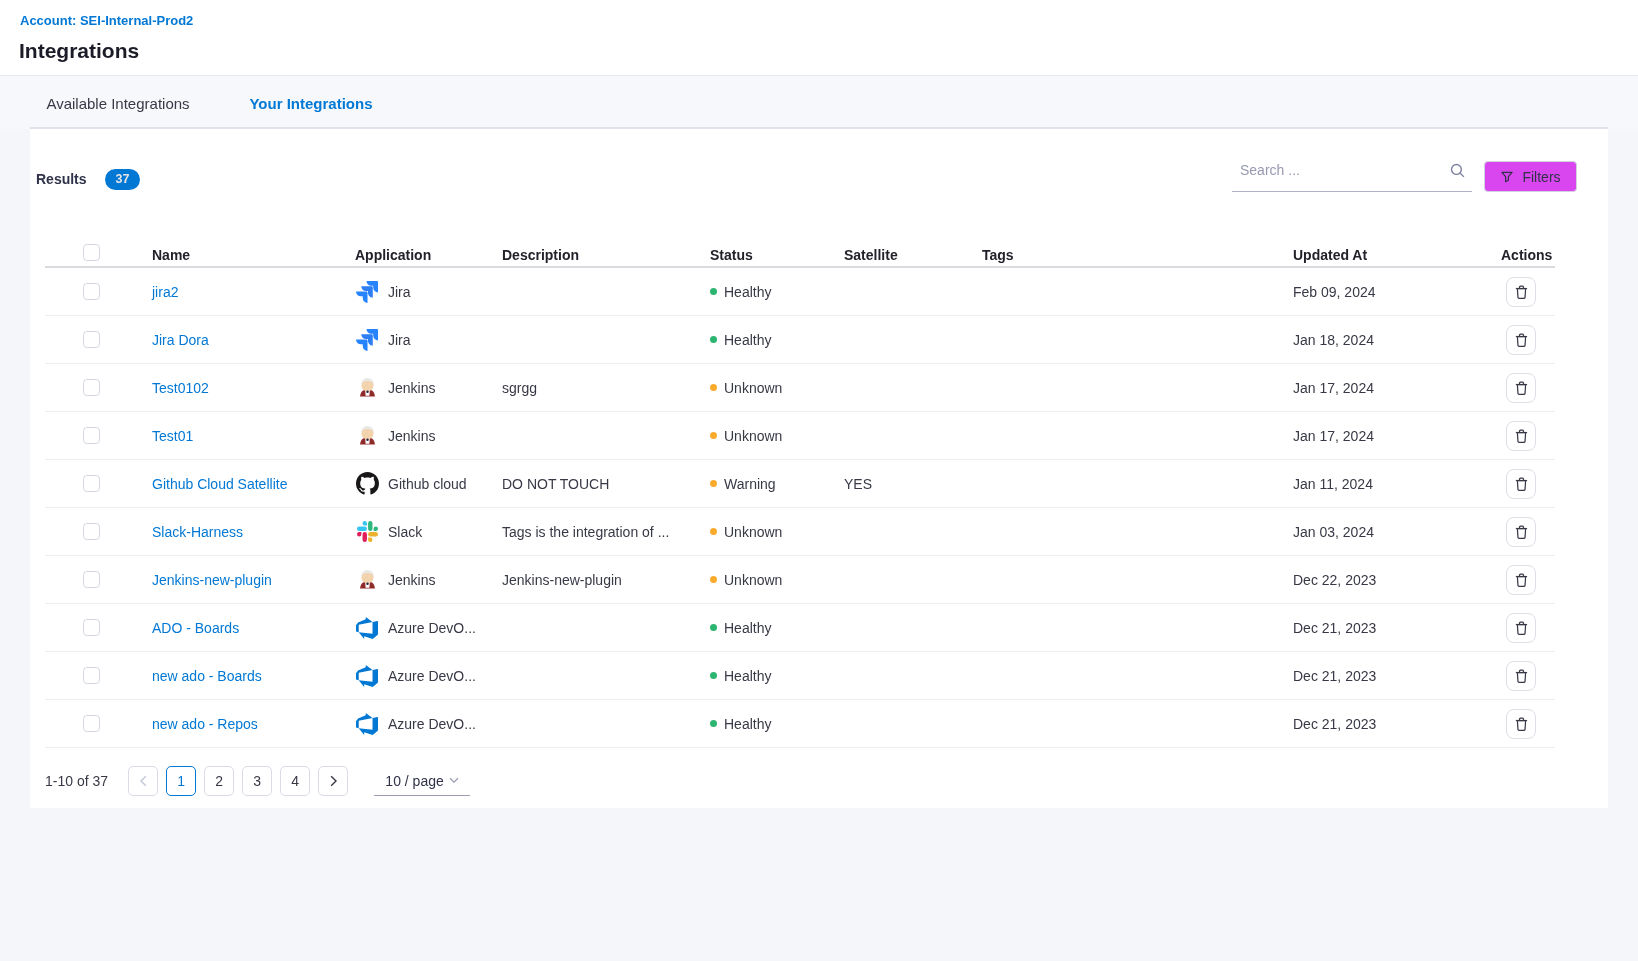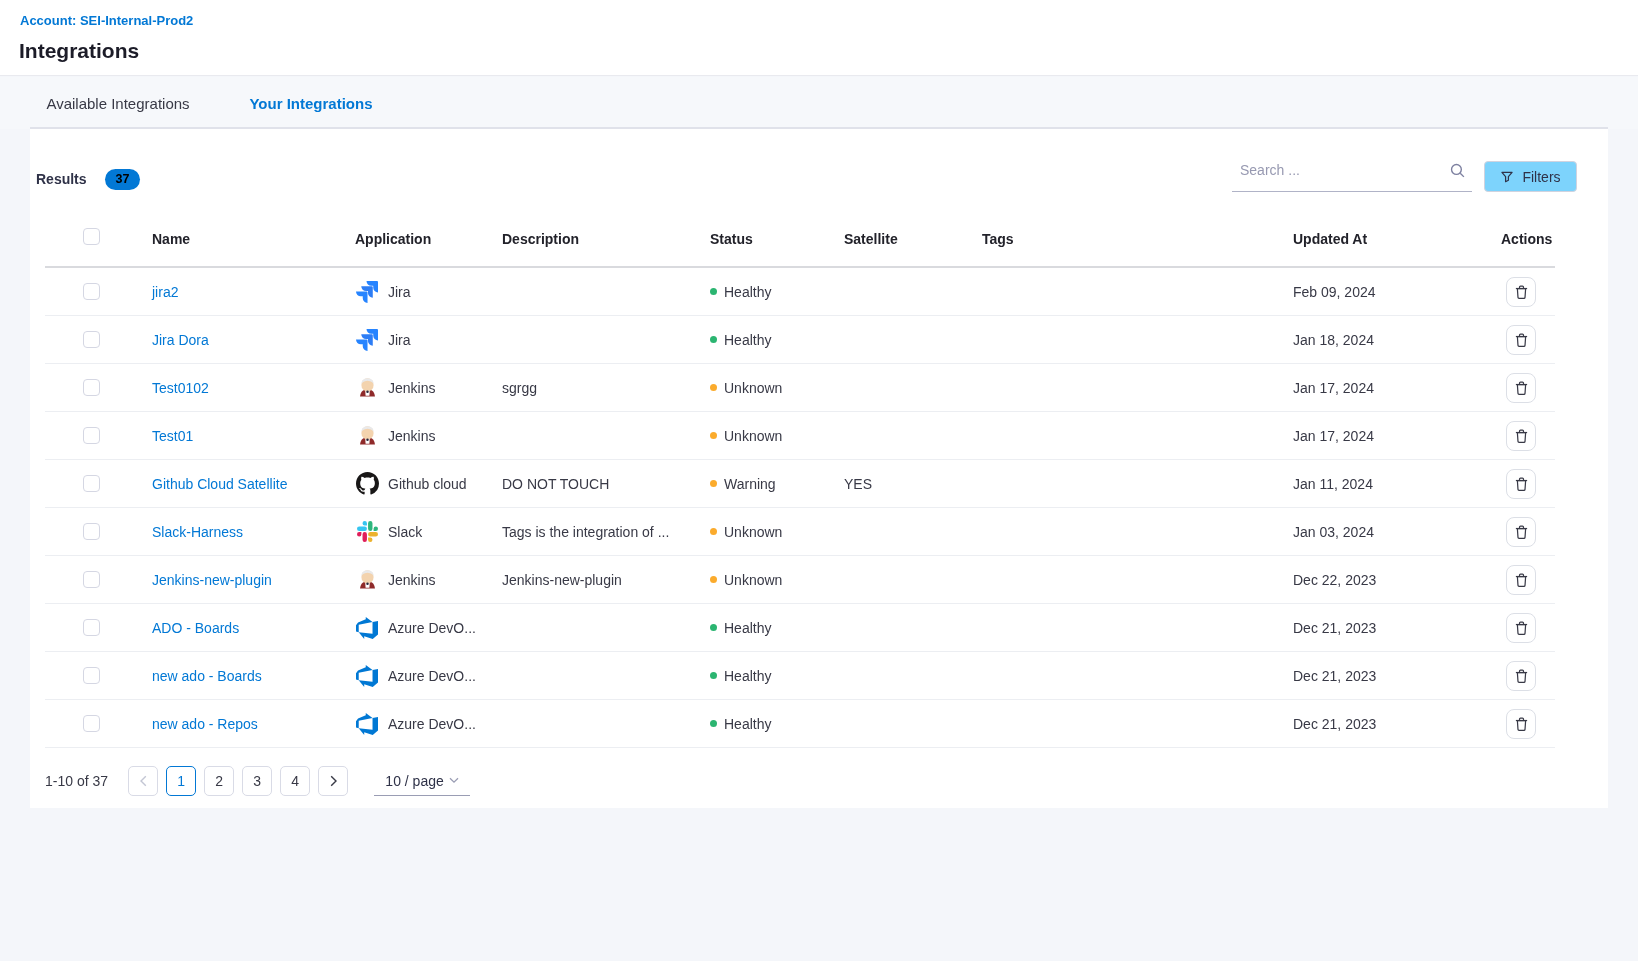--- a/index.html
+++ b/index.html
@@ -24,30 +24,30 @@
   .tab.available { left:32px; width:172px; }
   .tab.yours { left:237px; width:148px; color:#0278d5; font-weight:700; }
   .tab.yours::after { content:""; position:absolute; left:0; right:0; bottom:-2px; height:3px; background:#0278d5; border-radius:2px; }
 
   
   .card { position:absolute; left:30px; top:129px; width:1578px; height:679px; background:#fff; }
 
   
   .results-row { position:absolute; left:6px; top:38px; height:24px; display:flex; align-items:center; gap:18px; }
   .results-label { font-size:14px; font-weight:700; color:#2f3248; }
-  .results-badge { background:#0278d5; color:#000000; font-size:12.5px; font-weight:700; padding:3px 11px; border-radius:11px; line-height:1.2; }
+  .results-badge { background:#0278d5; color:#e5e5e5; font-size:12.5px; font-weight:700; padding:3px 11px; border-radius:11px; line-height:1.2; }
   .search-box { position:absolute; left:1202px; top:33px; width:240px; height:30px; border-bottom:1px solid #b0b3c7; display:flex; align-items:flex-start; }
   .search-input { border:none; outline:none; flex:1; font-size:14px; font-family:"Liberation Sans",sans-serif; color:#383946; background:transparent; padding-left:8px; }
   .search-input::placeholder { color:#9799b1; }
   .search-icon { display:flex; margin-right:6px; }
-  .filters-btn { position:absolute; left:1454px; top:32px; width:93px; height:31px; border:1px solid #d0d3df; border-radius:4px; background:#7dd3fc; display:flex; align-items:center; justify-content:center; gap:8px; font-size:14px; color:#2f3248; font-family:"Liberation Sans",sans-serif; cursor:pointer; }
+  .filters-btn { position:absolute; left:1454px; top:32px; width:93px; height:31px; border:1px solid #d0d3df; border-radius:4px; background:#d946ef; display:flex; align-items:center; justify-content:center; gap:8px; font-size:14px; color:#2f3248; font-family:"Liberation Sans",sans-serif; cursor:pointer; }
 
   
   .table { position:absolute; left:15px; top:90px; width:1510px; }
-  .thead { display:flex; align-items:flex-end; height:49px; padding-bottom:19px; border-bottom:2px solid #d9dade; font-size:14px; font-weight:700; color:#22222a; }
+  .thead { display:flex; align-items:flex-end; height:49px; padding-bottom:3px; border-bottom:2px solid #d9dade; font-size:14px; font-weight:700; color:#22222a; }
   .trow { display:flex; align-items:center; height:48px; border-bottom:1px solid #eceef2; font-size:14px; }
   .cell { flex:none; display:flex; align-items:center; overflow:hidden; white-space:nowrap; }
   .c-check { width:90px;  padding-left:38px; }
   .c-name  { width:205px; padding-left:17px; }
   .c-app   { width:150px; padding-left:15px; }
   .c-desc  { width:205px; padding-left:12px; }
   .c-status{ width:145px; padding-left:15px; }
   .c-sat   { width:135px; padding-left:4px; }
   .c-tags  { width:310px; padding-left:7px; }
   .c-upd   { width:210px; padding-left:8px; }

